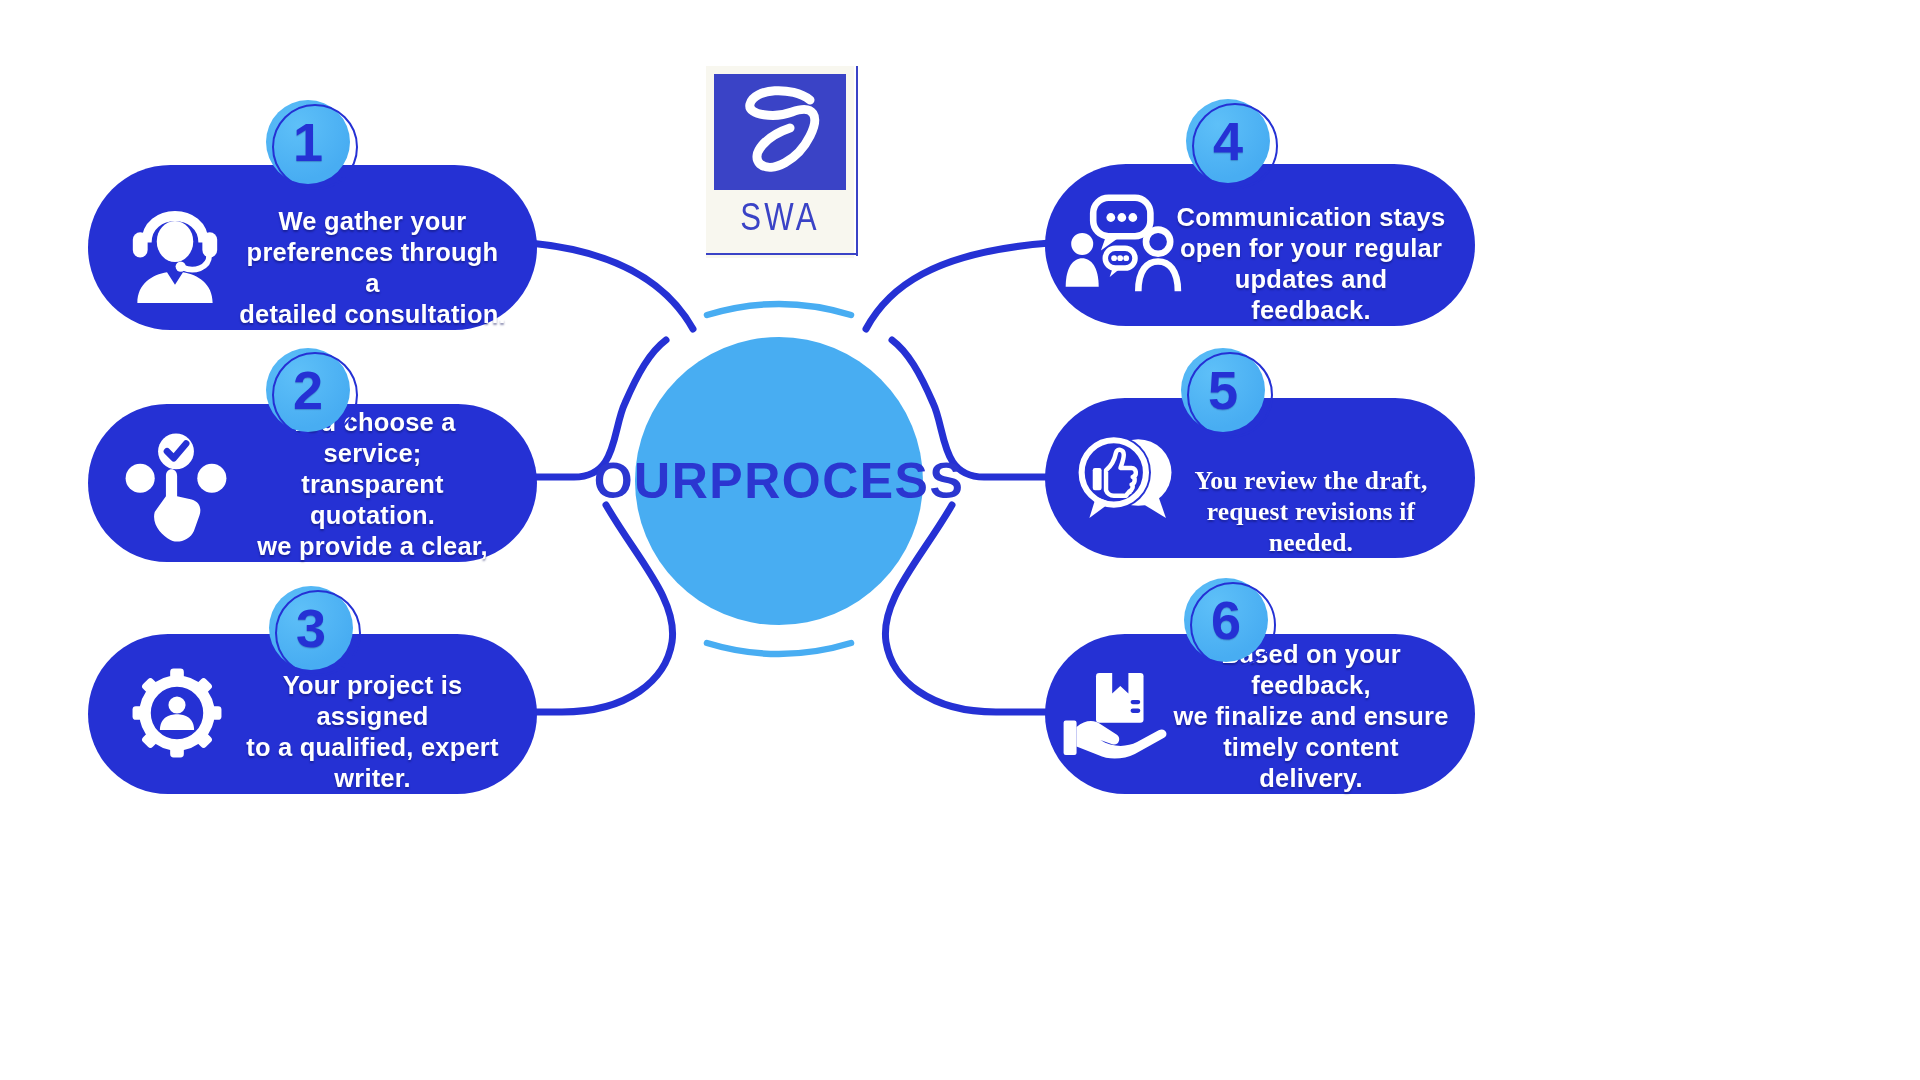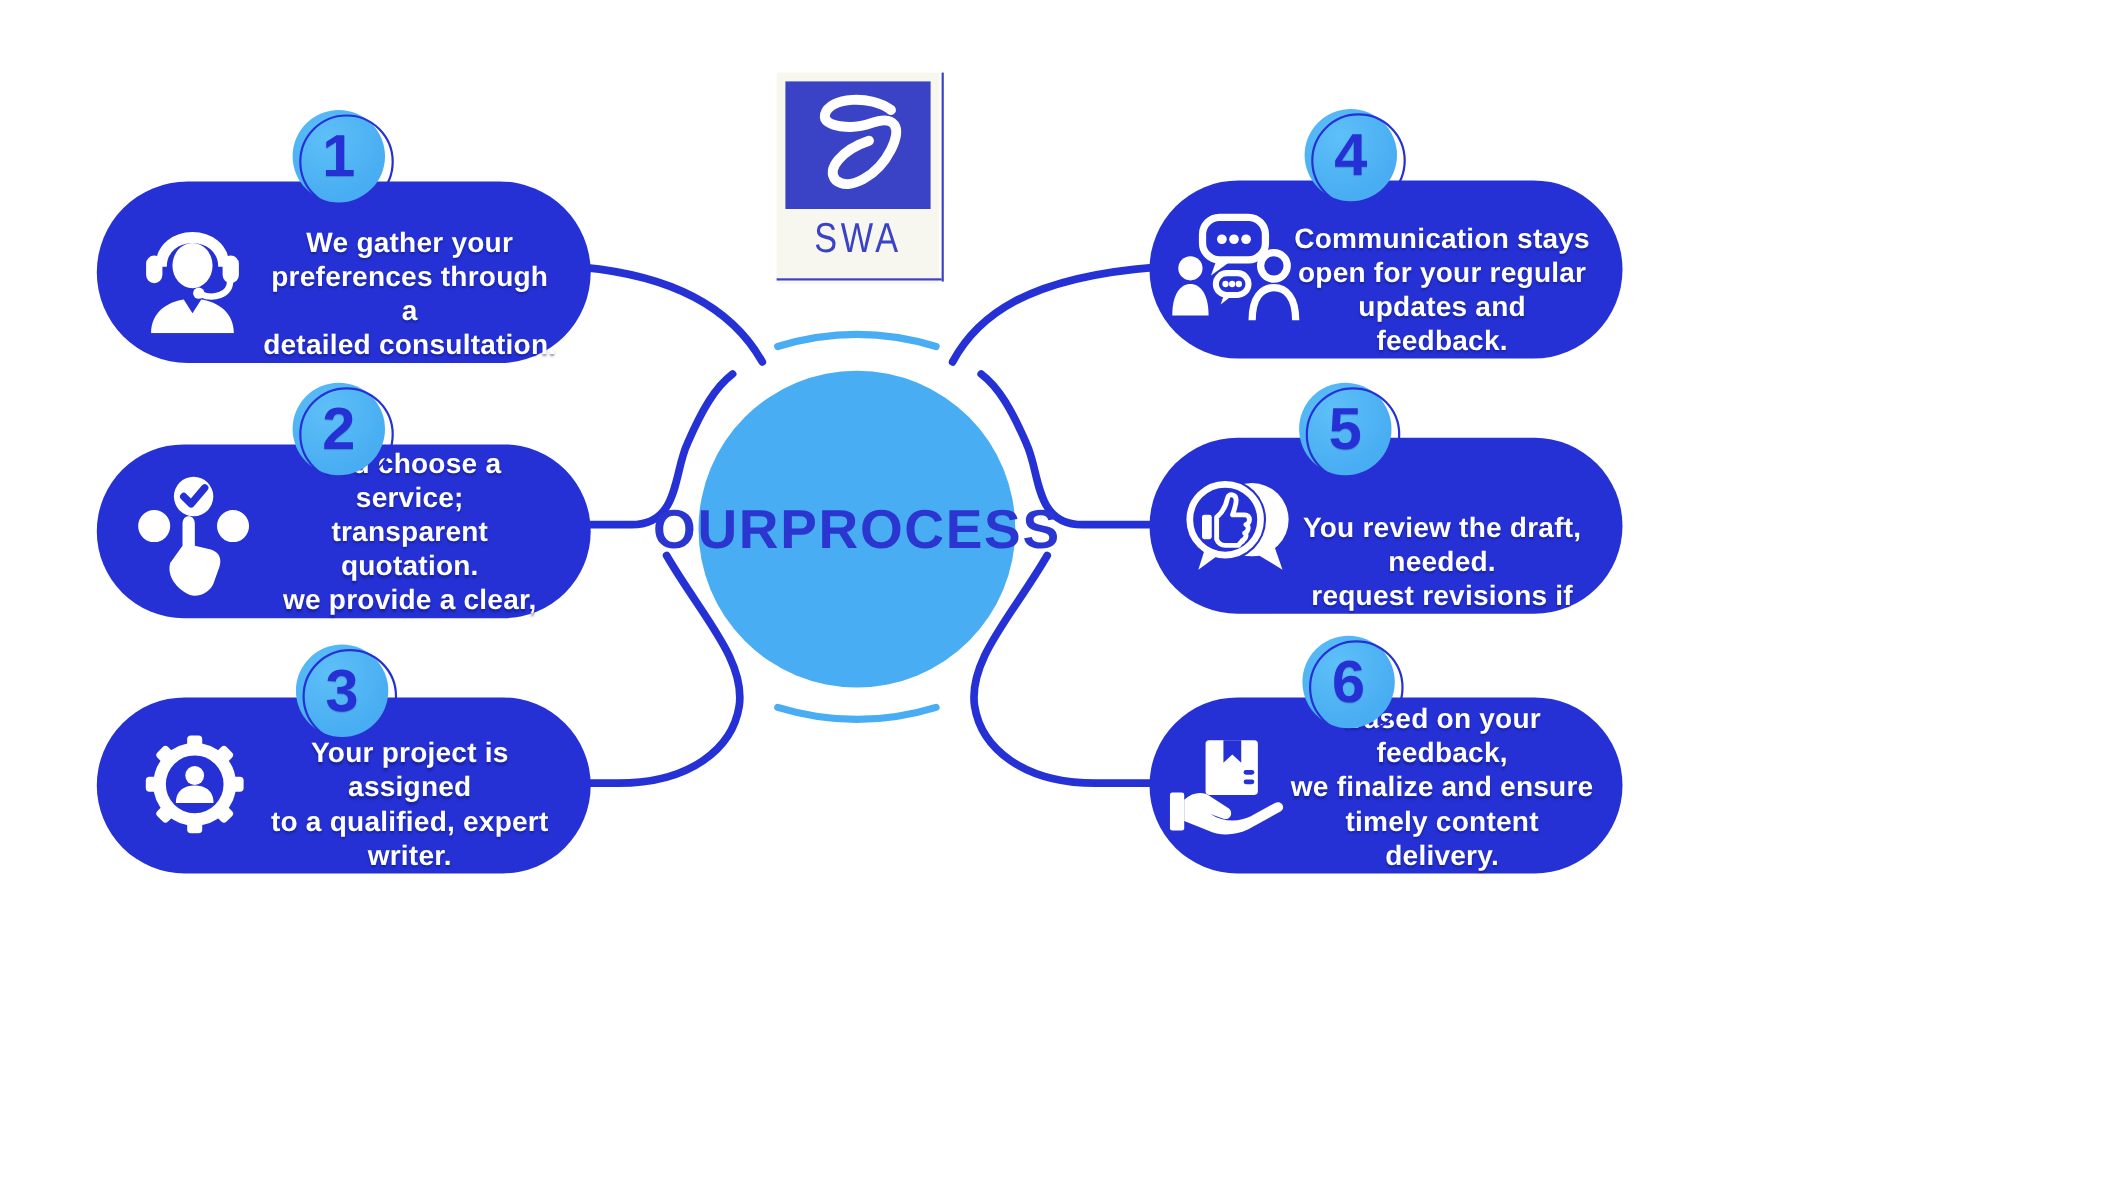--- a/index.html
+++ b/index.html
@@ -185,34 +185,34 @@
     <div class="txt">
       <span>Communication stays</span>
       <span>open for your regular</span>
       <span>updates and feedback.</span>
     </div>
   </div>
   <div class="badge" style="left:1186px;top:99px;">
     <span class="num">4</span>
   </div>
 
-  <div class="pill right" style="left:1045px;top:398px;width:430px;height:160px;">
+  <div class="pill right" style="left:1045px;top:398px;width:430px;height:160px;font-family:Liberation Serif, serif;">
     <svg class="icon" style="left:20px;top:22px;" width="122" height="116" viewBox="0 0 110 100">
       <circle cx="66" cy="45" r="30" fill="#fff"></circle>
       <path d="M84,66 L91,86 L68,72 Z" fill="#fff"></path>
       <circle cx="44" cy="45" r="33.5" fill="#2531d4"></circle>
       <circle cx="44" cy="45" r="29" fill="none" stroke="#fff" stroke-width="5.5"></circle>
       <path d="M28,67 L22,86 L41,72 Z" fill="#fff"></path>
       <rect x="25" y="41" width="8" height="20" rx="2" fill="#fff"></rect>
       <path d="M37,61 L37,43 C42,39 45,32 46,27 C47,23 53,24 53,29 C53,33 51,38 50,41 L60,41 C65,41 65,48 61,49 C64,50 63,55 60,56 C62,57 61,61 58,62 C59,64 58,61 55,66 L44,66 C41,66 38,64 37,61 Z" fill="none" stroke="#fff" stroke-width="4" stroke-linejoin="round"></path>
     </svg>
     <div class="txt">
       <span>You review the draft,</span>
+      <span>request revisions if</span>
       <span>needed.</span>
-      <span>request revisions if</span>
     </div>
   </div>
   <div class="badge" style="left:1181px;top:348px;">
     <span class="num">5</span>
   </div>
 
   <div class="pill right" style="left:1045px;top:634px;width:430px;height:160px;">
     <svg class="icon" style="left:16px;top:26px;" width="124" height="108" viewBox="0 0 110 100">
       <rect x="30" y="12" width="44" height="46" rx="3" fill="#fff"></rect>
       <path d="M45,12 L60,12 L60,31 L52.5,24 L45,31 Z" fill="#2531d4"></path>

